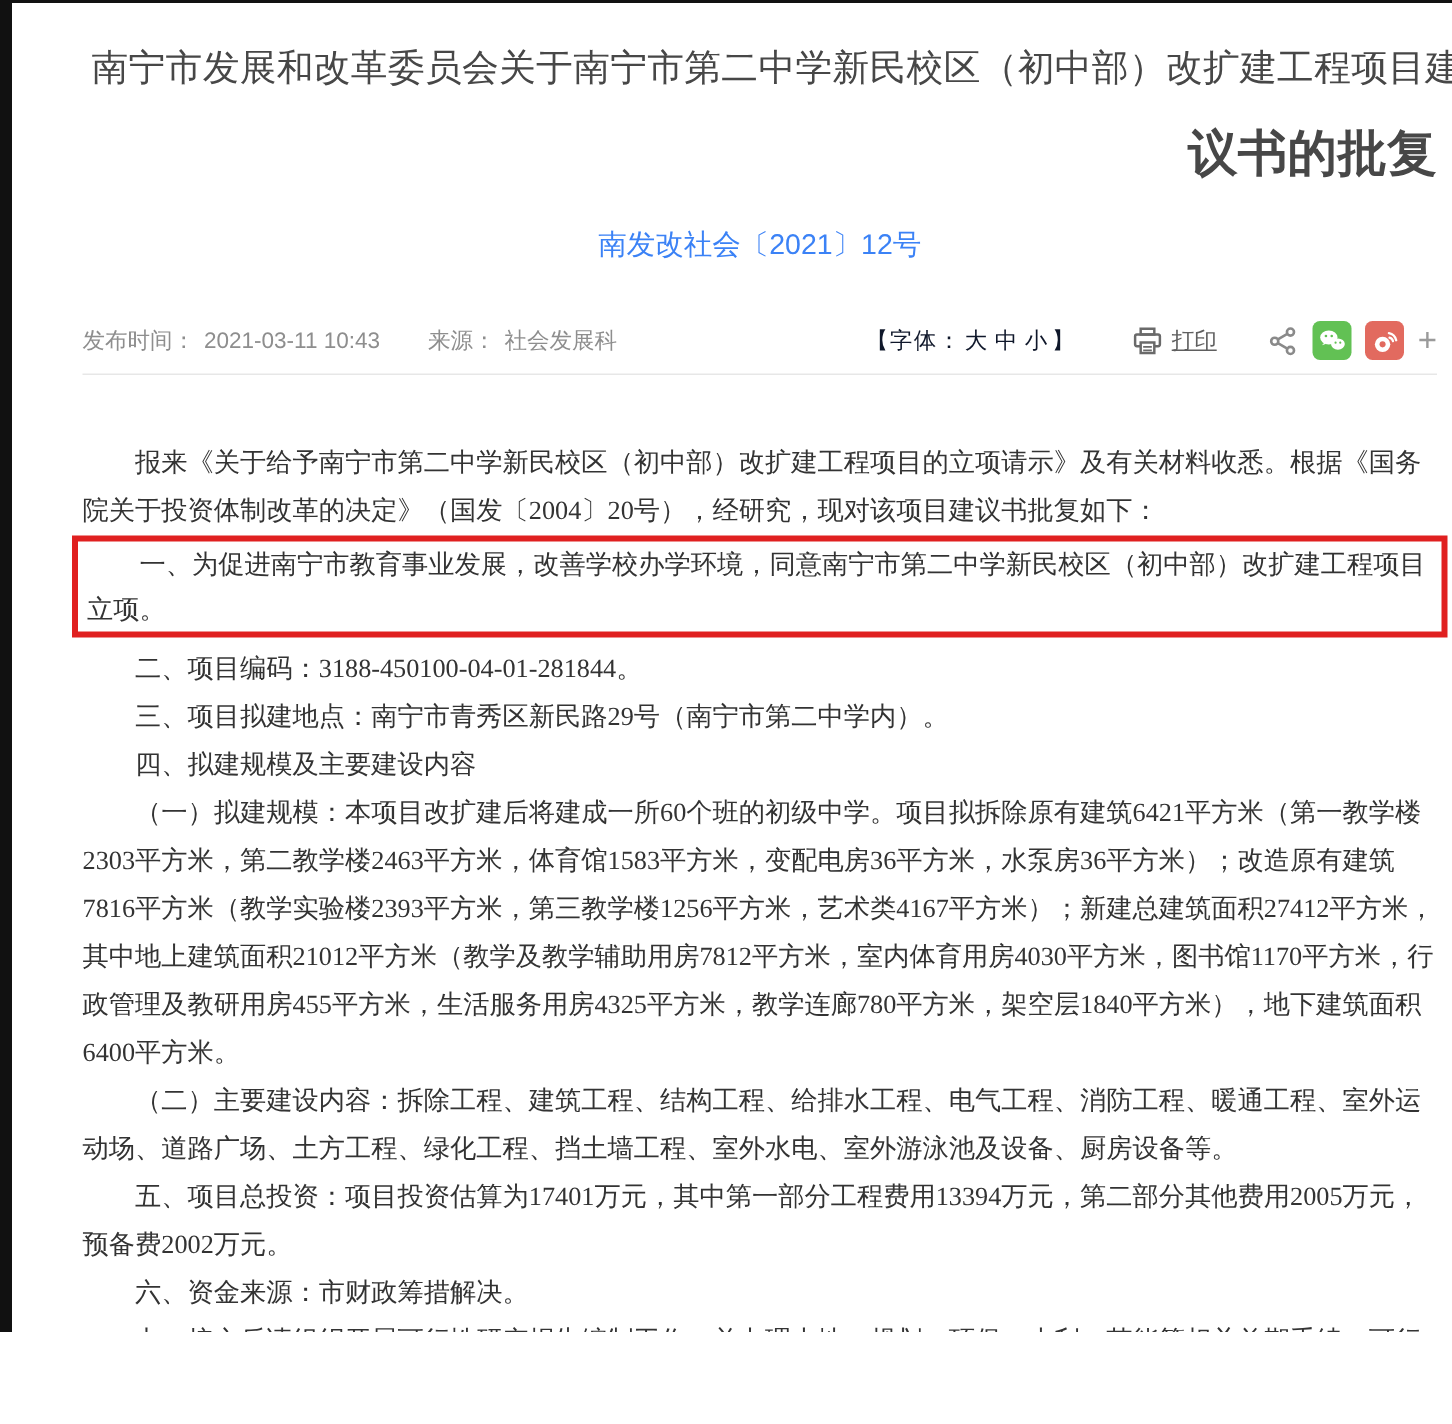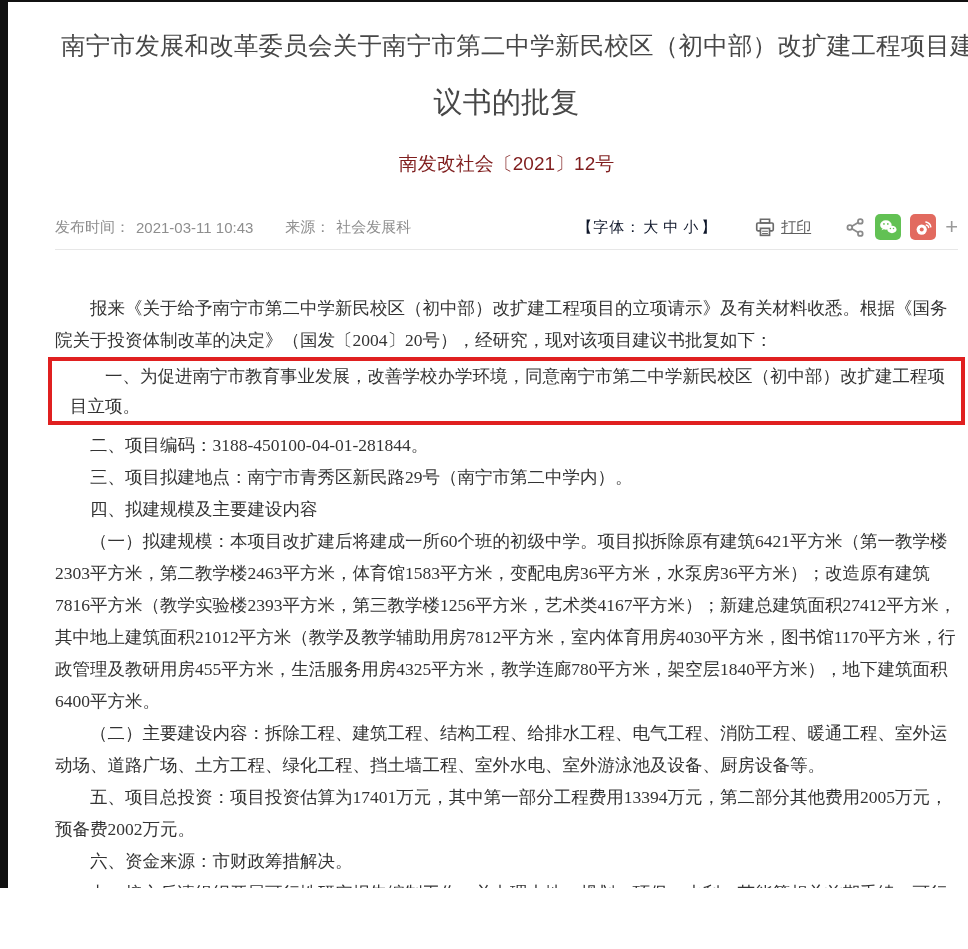--- a/index.html
+++ b/index.html
@@ -20,27 +20,27 @@
   }
   .edge-left{position:absolute;left:0;top:0;width:8px;height:100%;background:#111;}
   .edge-top{position:absolute;left:0;top:0;width:100%;height:2px;background:#111;}
   .content{position:relative;margin-left:8px;padding:0 10px 0 47px;}
   .title-line1{
     margin-top:31px;margin-left:6px;
     font-size:24.5px;line-height:30px;letter-spacing:0.2px;
     color:#474747;white-space:nowrap;font-weight:500;
   }
   .title-line2{
-    margin-top:26px;text-align:center;
-    font-size:29px;line-height:30px;letter-spacing:0.2px;
-    color:#474747;font-weight:400;
+    margin-top:26px;text-align:right;
+    font-size:33px;line-height:30px;letter-spacing:0.2px;
+    color:#474747;font-weight:700;
   }
   .doc-number{
     margin-top:34px;text-align:center;
-    font-size:19px;color:#7f1d1d;line-height:26px;
+    font-size:19px;color:#3b82f6;line-height:26px;
   }
   .meta-row{
     margin-top:36px;
     display:flex;align-items:center;
     font-size:15px;color:var(--text-muted);
     height:28px;
   }
   .meta-left{display:flex;align-items:center;gap:6px;}
   .meta-source{margin-left:26px;}
   .meta-right{margin-left:auto;display:flex;align-items:center;}
@@ -64,21 +64,21 @@
   .article{
     margin-top:42px;
     font-family:"Liberation Serif",serif;
     font-size:17.5px;line-height:32px;color:var(--text-primary);
   }
   .article p{margin:0;}
   .indent{text-indent:2em;}
   .redbox{
     border:4px solid var(--highlight-border);
     margin:1px -7px 4px -7px;
-    padding:0 6px 0 18px;
+    padding:0 6px 0 6px;
   }
   .redbox p{line-height:30px;}
   .watermark{
     position:absolute;top:897px;right:16px;
     font-family:"Liberation Sans",sans-serif;
     font-size:27px;font-weight:bold;letter-spacing:1px;
     color:#4c1d95;
     text-shadow:-1.5px -1.5px 0 #222,1.5px -1.5px 0 #222,-1.5px 1.5px 0 #222,1.5px 1.5px 0 #222,0 2px 0 #222;
     white-space:nowrap;
   }

